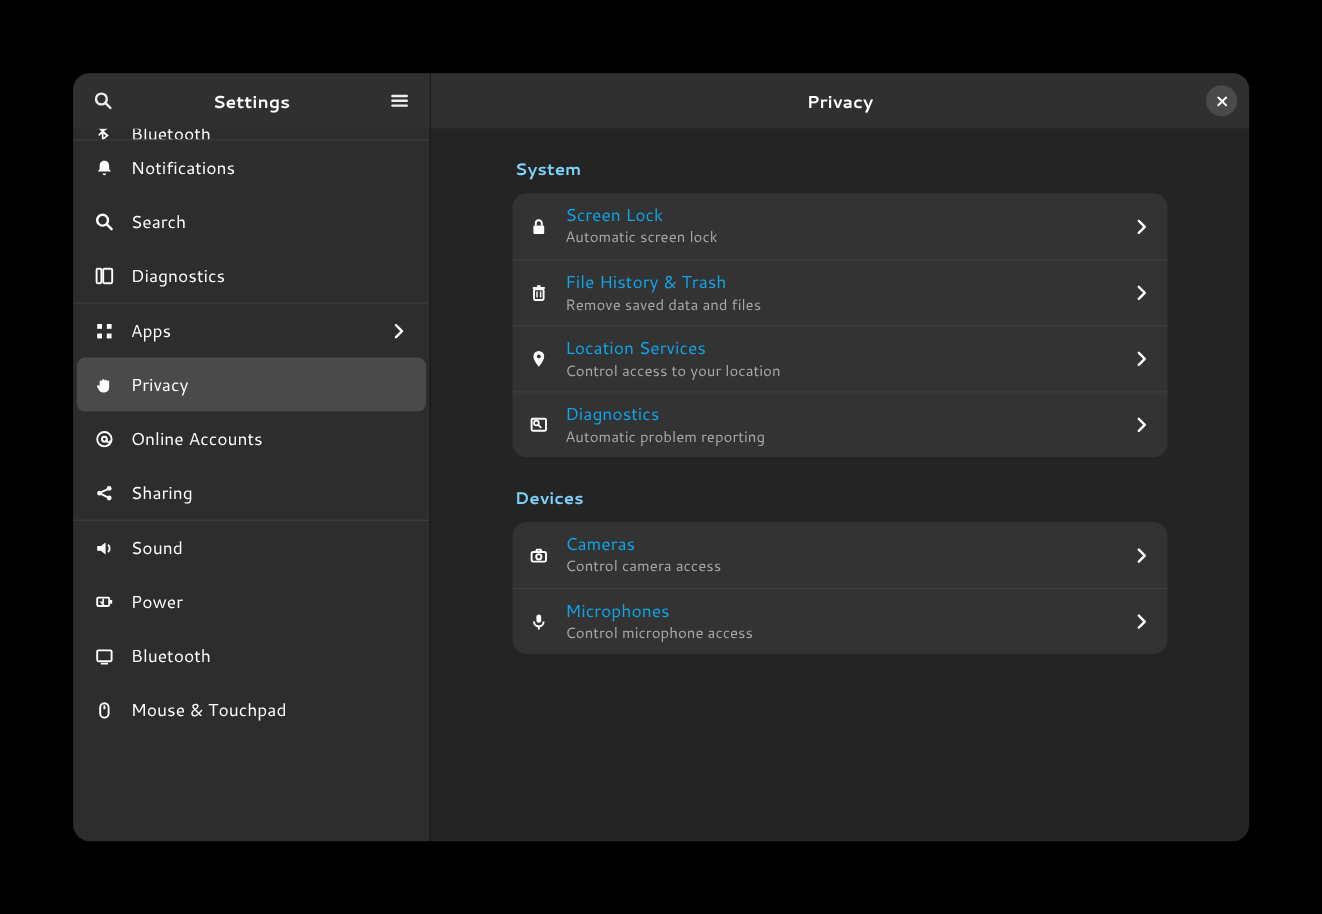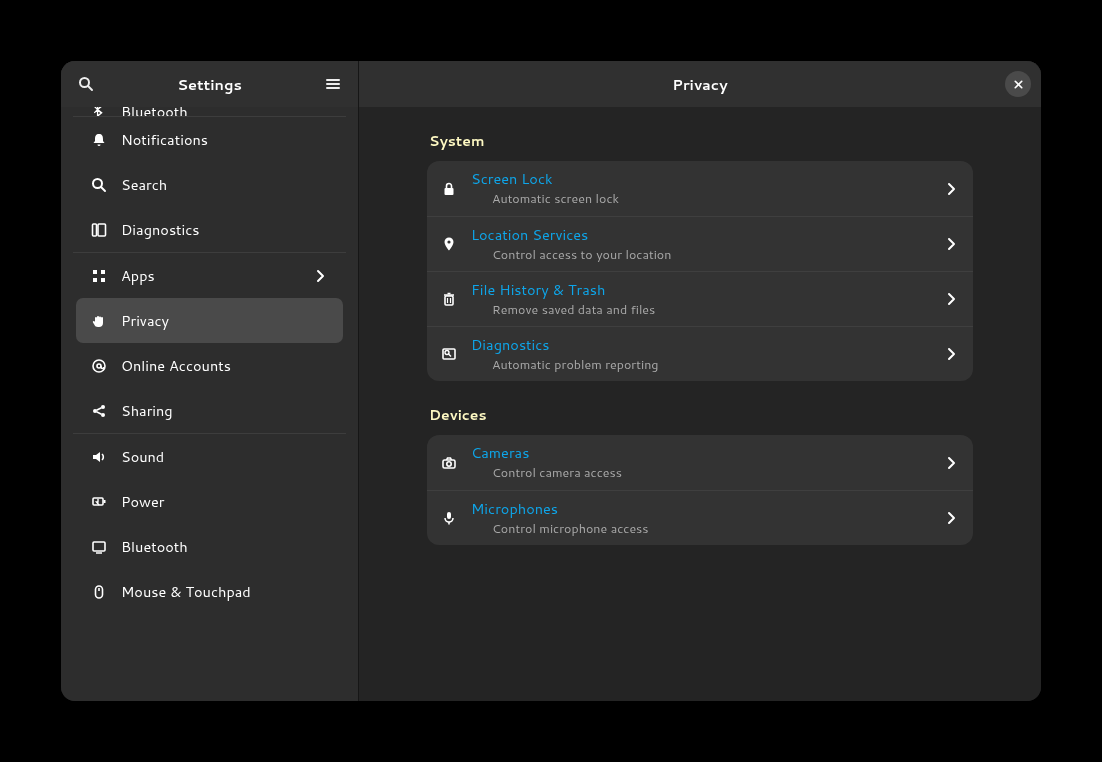--- a/index.html
+++ b/index.html
@@ -57,21 +57,21 @@
     display: inline-flex;
     align-items: center;
     justify-content: center;
     color: #eee;
     border-radius: 5px;
     cursor: pointer;
   }
   .sidebar-list {
     flex: 1;
     overflow-y: hidden;
-    padding: 0 12px;
+    padding: 0 0;
     position: relative;
   }
   .sidebar-item {
     height: 45px;
     display: flex;
     align-items: center;
     padding: 0 15px;
     cursor: pointer;
     font-size: 14.5px;
     color: #fff;
@@ -157,21 +157,21 @@
   .content-inner{
     width: 546px;
   }
   .section {
     margin-bottom: 24px;
   }
   .section-title {
     font-size: 14px;
     font-weight: 700;
     margin-bottom: 10px;
-    color: #fef9c3;
+    color: #7dd3fc;
     padding-left: 2px;
   }
   .row-group {
     background: #333333;
     border-radius: 12px;
     overflow: hidden;
   }
   .row {
     height: 55px;
     display: flex;
@@ -196,21 +196,20 @@
   .row .row-title {
     font-size: 14.5px;
     color: #0ea5e9;
     line-height: 1.3;
   }
   .row .row-sub {
     font-size: 12.5px;
     color: #a8a8a8;
     line-height: 1.3;
     margin-top: 1px;
-    margin-left: 21px;
   }
   .row .row-arrow {
     color: #fff;
   }
   svg { display: block; }
 </style>
 </head>
 <body>
 
 <svg width="0" height="0" style="position:absolute">
@@ -476,52 +475,52 @@
               </span>
               <span class="row-arrow">
                   <svg width="16" height="16" viewBox="0 0 16 16">
                     <use href="#i-chevron-right"></use>
                   </svg>
                 </span>
             </div>
             <div class="row">
               <span class="row-icon">
                   <svg width="16" height="16" viewBox="0 0 16 16">
+                    <use href="#i-trash"></use>
+                  </svg>
+                </span>
+              <span class="row-text">
+                <div class="row-title">File History &amp; Trash</div>
+                <div class="row-sub">Remove saved data and files</div>
+              </span>
+              <span class="row-arrow">
+                  <svg width="16" height="16" viewBox="0 0 16 16">
+                    <use href="#i-chevron-right"></use>
+                  </svg>
+                </span>
+            </div>
+            <div class="row">
+              <span class="row-icon">
+                  <svg width="16" height="16" viewBox="0 0 16 16">
                     <use href="#i-location"></use>
                   </svg>
                 </span>
               <span class="row-text">
                 <div class="row-title">Location Services</div>
                 <div class="row-sub">Control access to your location</div>
               </span>
               <span class="row-arrow">
                   <svg width="16" height="16" viewBox="0 0 16 16">
                     <use href="#i-chevron-right"></use>
                   </svg>
                 </span>
             </div>
             <div class="row">
               <span class="row-icon">
                   <svg width="16" height="16" viewBox="0 0 16 16">
-                    <use href="#i-trash"></use>
-                  </svg>
-                </span>
-              <span class="row-text">
-                <div class="row-title">File History &amp; Trash</div>
-                <div class="row-sub">Remove saved data and files</div>
-              </span>
-              <span class="row-arrow">
-                  <svg width="16" height="16" viewBox="0 0 16 16">
-                    <use href="#i-chevron-right"></use>
-                  </svg>
-                </span>
-            </div>
-            <div class="row">
-              <span class="row-icon">
-                  <svg width="16" height="16" viewBox="0 0 16 16">
                     <use href="#i-diagnostics"></use>
                   </svg>
                 </span>
               <span class="row-text">
                 <div class="row-title">Diagnostics</div>
                 <div class="row-sub">Automatic problem reporting</div>
               </span>
               <span class="row-arrow">
                   <svg width="16" height="16" viewBox="0 0 16 16">
                     <use href="#i-chevron-right"></use>

